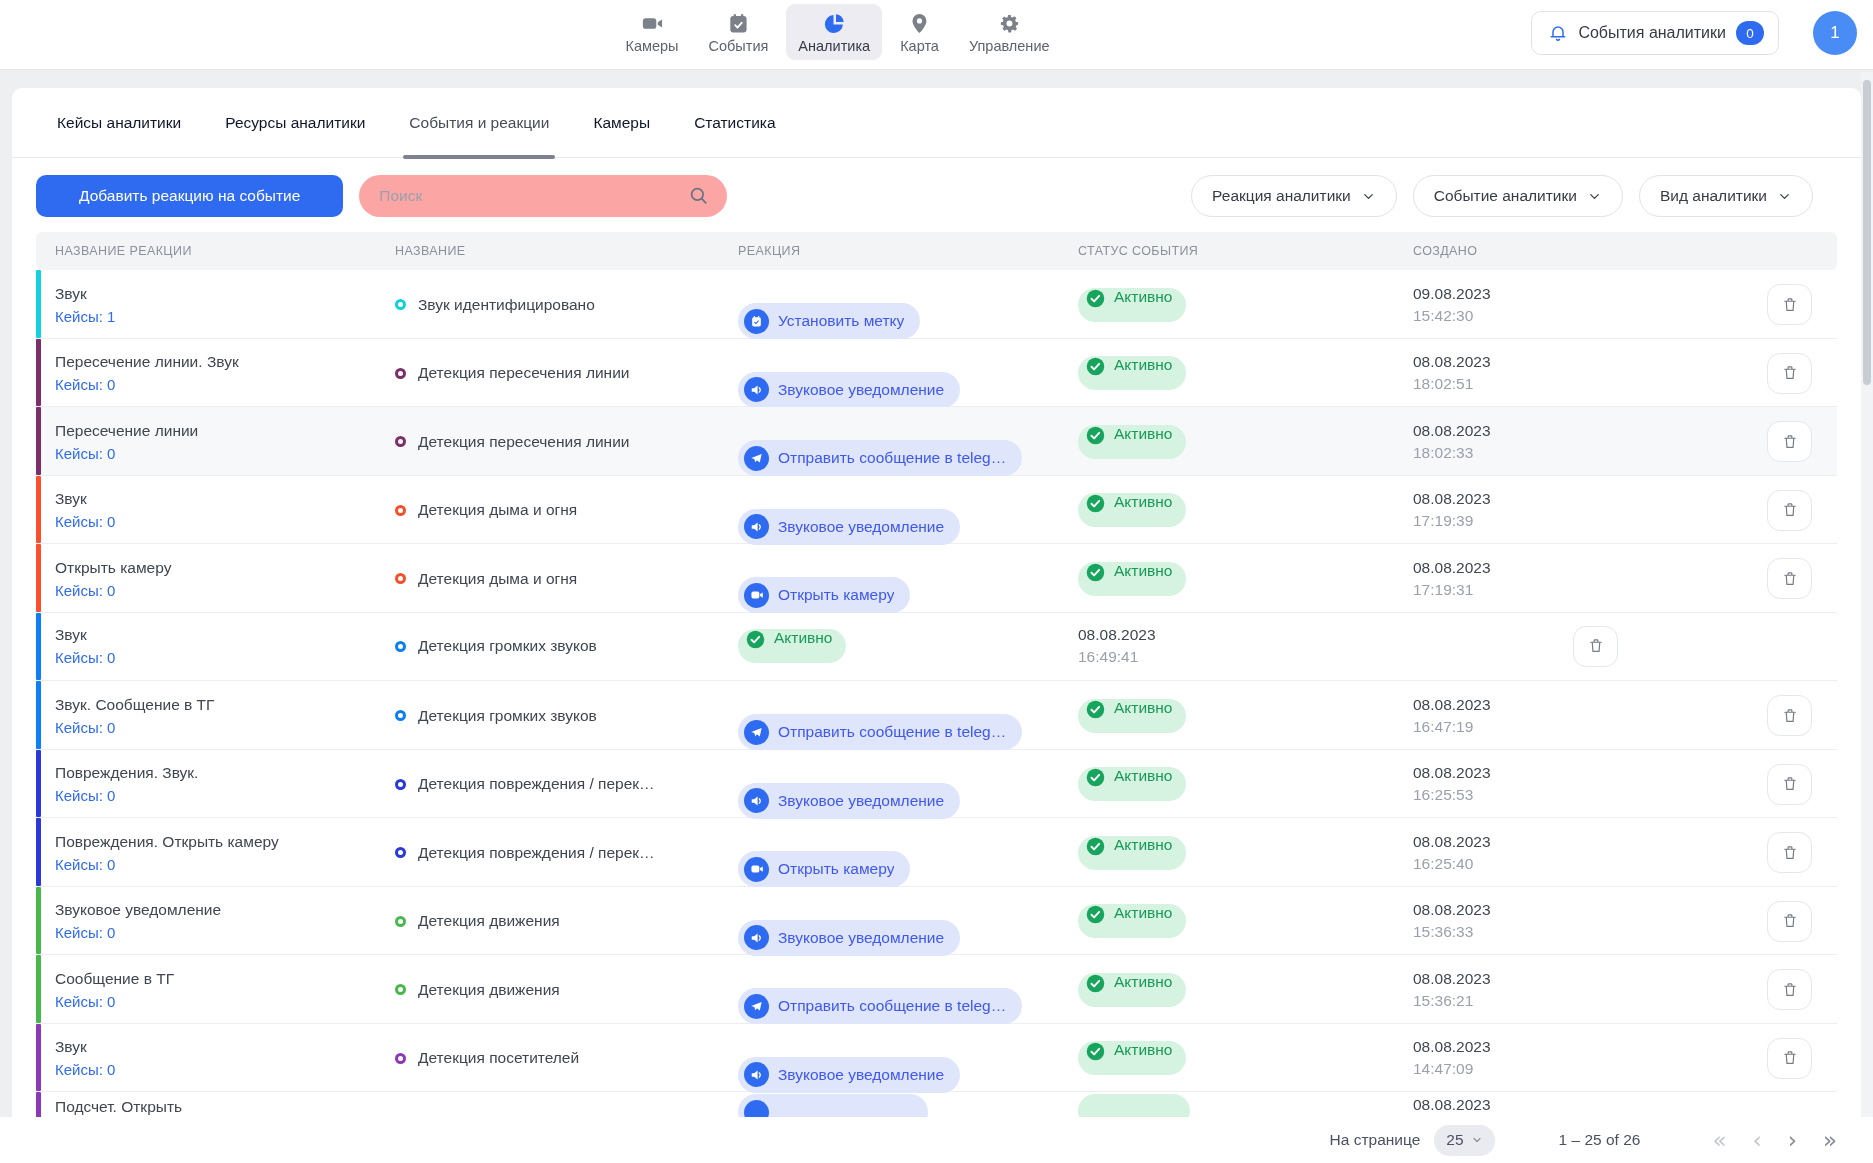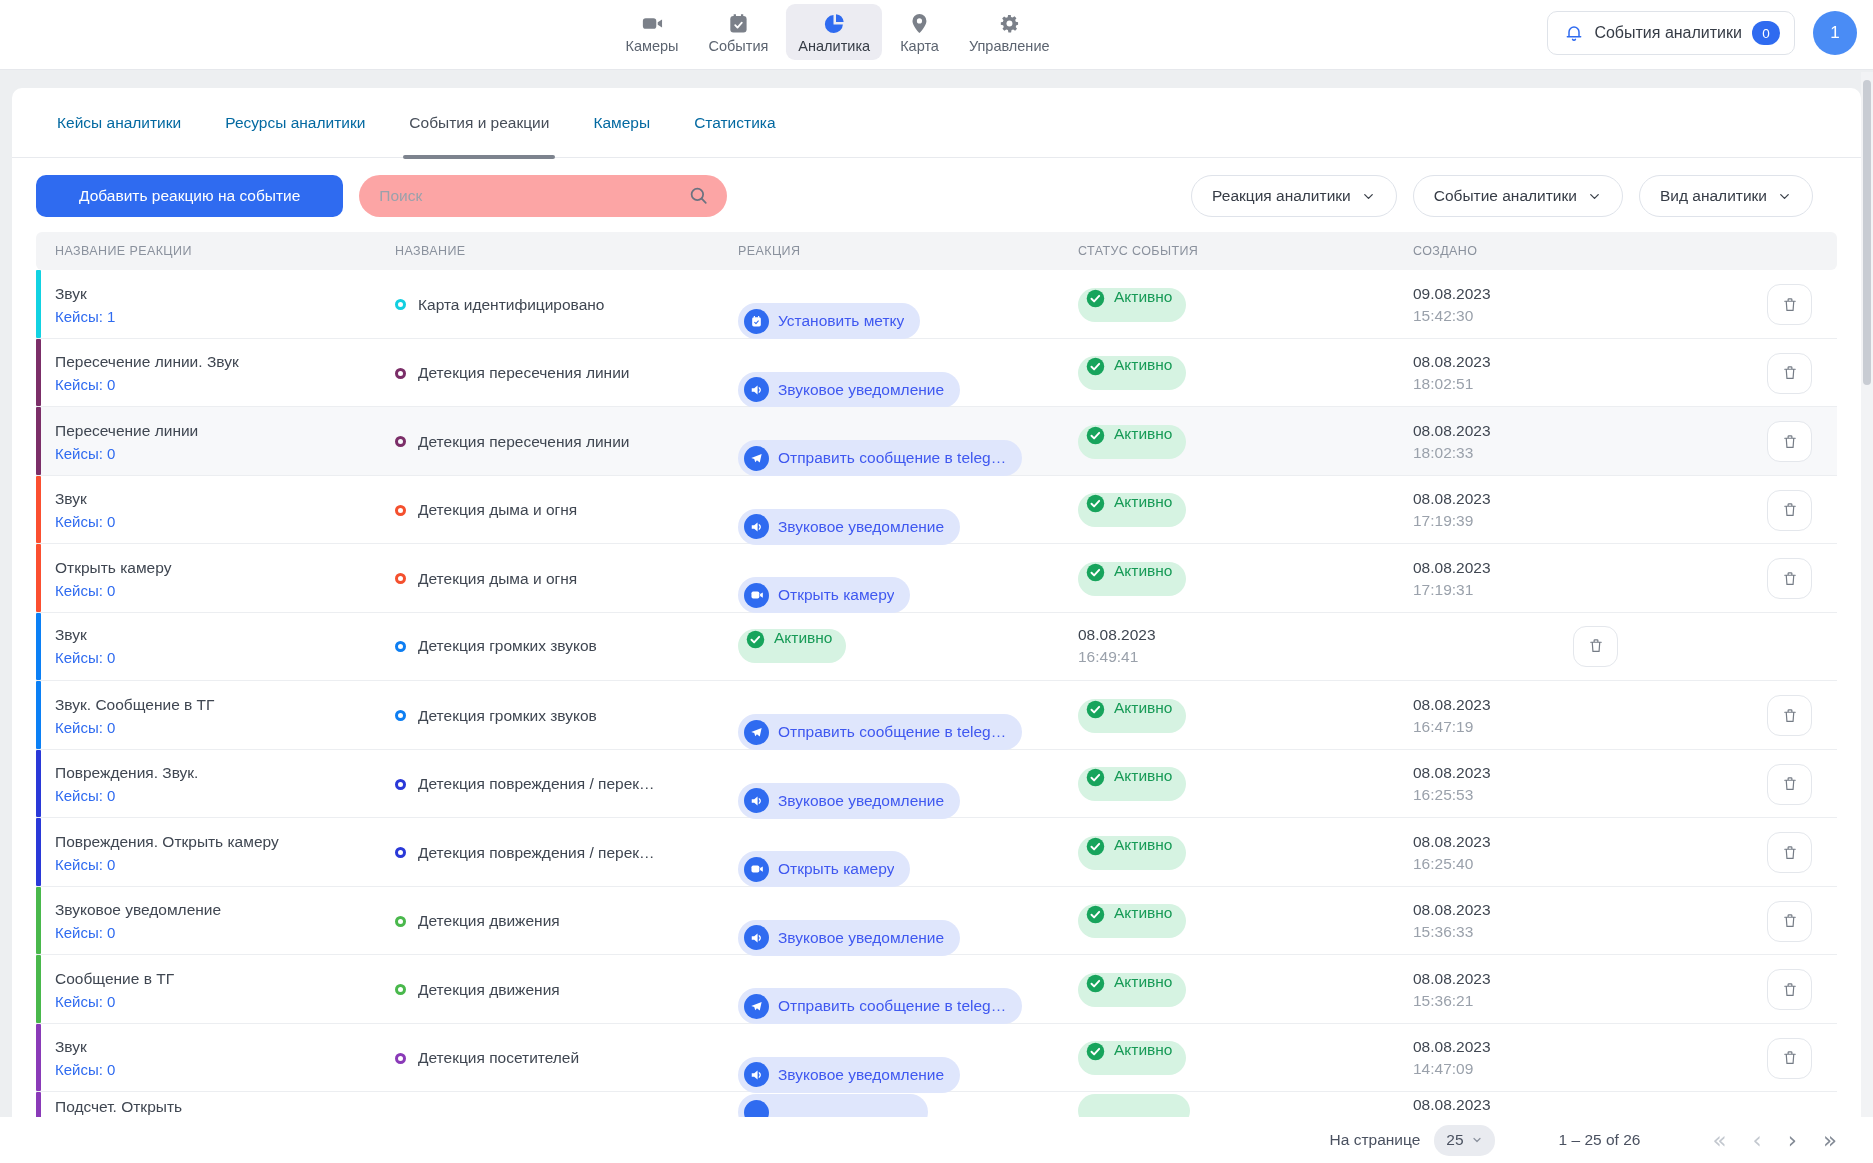--- a/index.html
+++ b/index.html
@@ -10,38 +10,38 @@
   .app-header { position:relative; height:70px; background:#fff; border-bottom:1px solid #e6e8ec; }
   .nav-group { position:absolute; left:50%; top:4px; transform:translateX(-50%); margin-left:-99px;
     display:flex; align-items:flex-start; gap:6px; }
   .nav-item { display:flex; flex-direction:column; align-items:center; gap:3px;
     padding:7px 12px 6px; border-radius:9px; cursor:pointer; }
   .nav-item .nlabel { font-size:14.5px; color:#5c6470; white-space:nowrap; }
   .nav-item.active { background:#ececf2; }
   .nav-item.active .nlabel { color:#363c46; }
   .nav-icon { width:24px; height:24px; display:flex; align-items:center; justify-content:center; }
 
-  .header-right { position:absolute; right:16px; top:11px; display:flex; align-items:flex-start; gap:18px; }
+  .header-right { position:absolute; right:16px; top:11px; display:flex; align-items:flex-start; gap:34px; }
   .events-btn { display:flex; align-items:center; gap:10px; height:44px; padding:0 14px 0 16px;
     background:#fff; border:1px solid #dfe3e9; border-radius:10px; cursor:pointer; }
   .events-btn .elabel { font-size:16px; color:#363c46; }
   .events-badge { min-width:28px; height:24px; padding:0 8px; border-radius:12px; background:#2f6bf0;
     color:#fff; font-size:13.5px; display:flex; align-items:center; justify-content:center; }
   .avatar { width:44px; height:44px; border-radius:50%; background:#4a8cf5; color:#fff;
     font-size:17px; display:flex; align-items:center; justify-content:center; cursor:pointer; }
 
   
   .card { position:absolute; left:12px; right:12px; top:88px; bottom:0;
     background:#fff; border-radius:10px 10px 0 0; }
 
   
   .tabs { position:relative; height:70px; display:flex; align-items:center; gap:44px;
     padding:0 45px; border-bottom:1px solid #e8eaee; }
   .tab { position:relative; height:100%; display:flex; align-items:center;
-    font-size:15.5px; color:#0369a1; cursor:pointer; white-space:nowrap; }
+    font-size:15.5px; color:#0f172a; cursor:pointer; white-space:nowrap; }
   .tab.active { color:#474e59; }
   .tab.active::after { content:""; position:absolute; left:-6px; right:-6px; bottom:-2px;
     height:4px; border-radius:2px; background:#7d838e; }
 
   
   .toolbar { display:flex; align-items:center; margin:17px 24px 0; height:42px; }
   .add-btn { height:42px; padding:0 43px; background:#2f6bf0; border:none; border-radius:10px;
     color:#fff; font-size:15.5px; font-family:inherit; cursor:pointer; white-space:nowrap; }
   .search-wrap { position:relative; margin-left:16px; }
   .search-input { width:368px; height:42px; background:#fca5a5; border:none; border-radius:21px;
@@ -242,21 +242,21 @@
     </div>
     <div class="tbody" id="tbody">
         <div class="trow tgrid">
     <span class="bar" style="background: rgb(18, 210, 226);"></span>
     <div class="cell c-name">
       <div class="rname">Звук</div>
       <a class="rcases">Кейсы: 1</a>
     </div>
     <div class="cell c-event">
       <span class="ring" style="border-color: rgb(18, 207, 224);"></span>
-      <span class="etext">Карта идентифицировано</span>
+      <span class="etext">Звук идентифицировано</span>
     </div>
     <div class="cell c-react">
       <span class="pill">
         <span class="picon">
                 <svg width="13" height="13" viewBox="0 0 24 24" fill="#fff">
                   <path d="M7 2h2.2v3H7zM14.8 2H17v3h-2.2z"></path>
                   <rect x="4" y="4" width="16" height="17" rx="3"></rect>
                   <path d="M8.7 13.6l2.3 2.3 4.4-4.9" stroke="#2f6bf0" stroke-width="2" fill="none" stroke-linecap="round" stroke-linejoin="round"></path>
                 </svg>
               </span>

